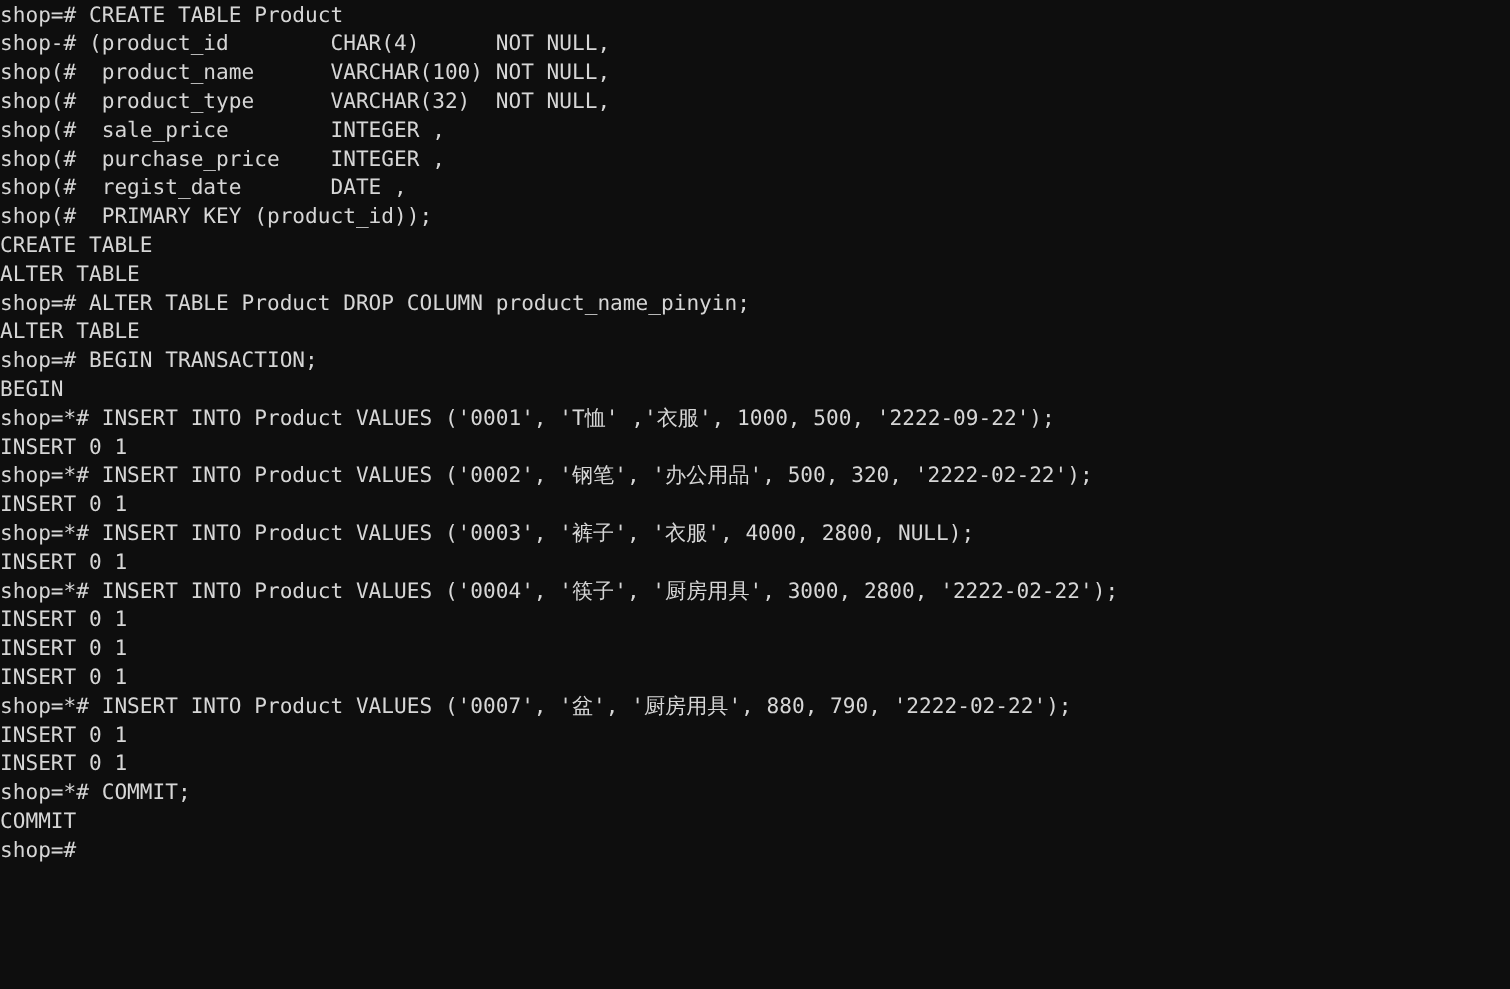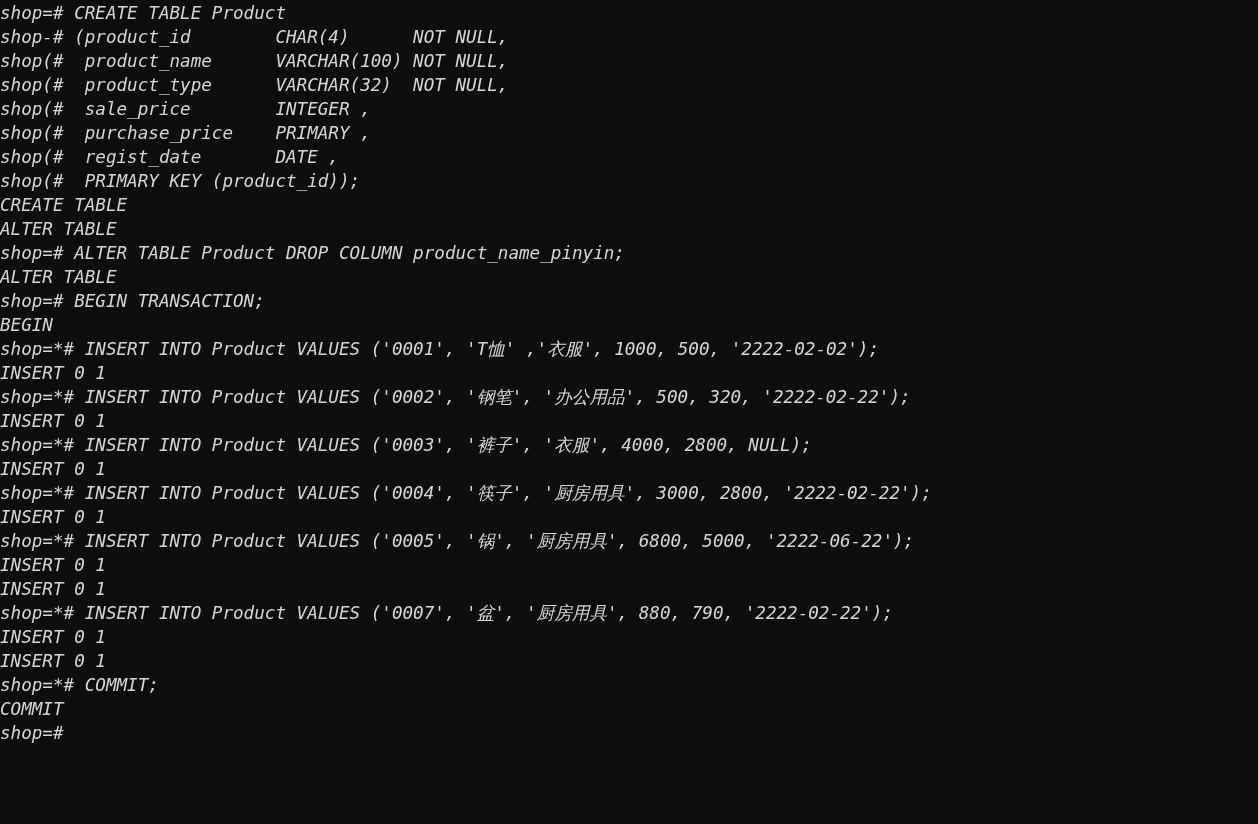--- a/index.html
+++ b/index.html
@@ -18,21 +18,20 @@
     background: #0e0e0e;
     color: #d6d6d6;
     font-family: "DejaVu Sans Mono", "Liberation Mono", monospace;
     font-size: 17.6px;
     line-height: 24px;
     letter-spacing: 0px;
     padding: 0;
     box-sizing: border-box;
     overflow: hidden;
     position: relative;
-    font-style: italic;
   }
   .term-line {
     white-space: pre;
     height: 24px;
     line-height: 24px;
     font-family: "DejaVu Sans Mono", "Liberation Mono", monospace;
     font-size: 17.6px;
     color: #d6d6d6;
     margin: 0;
     padding: 0;
@@ -44,38 +43,37 @@
 </style>
 </head>
 <body>
 
 <div id="terminal">
     <div class="term-line">shop=# CREATE TABLE Product</div>
     <div class="term-line">shop-# (product_id        CHAR(4)      NOT NULL,</div>
     <div class="term-line">shop(#  product_name      VARCHAR(100) NOT NULL,</div>
     <div class="term-line">shop(#  product_type      VARCHAR(32)  NOT NULL,</div>
     <div class="term-line">shop(#  sale_price        INTEGER ,</div>
-    <div class="term-line">shop(#  purchase_price    PRIMARY ,</div>
+    <div class="term-line">shop(#  purchase_price    INTEGER ,</div>
     <div class="term-line">shop(#  regist_date       DATE ,</div>
     <div class="term-line">shop(#  PRIMARY KEY (product_id));</div>
     <div class="term-line">CREATE TABLE</div>
     <div class="term-line">ALTER TABLE</div>
     <div class="term-line">shop=# ALTER TABLE Product DROP COLUMN product_name_pinyin;</div>
     <div class="term-line">ALTER TABLE</div>
     <div class="term-line">shop=# BEGIN TRANSACTION;</div>
     <div class="term-line">BEGIN</div>
-    <div class="term-line">shop=*# INSERT INTO Product VALUES ('0001', 'T恤' ,'衣服', 1000, 500, '2222-02-02');</div>
+    <div class="term-line">shop=*# INSERT INTO Product VALUES ('0001', 'T恤' ,'衣服', 1000, 500, '2222-09-22');</div>
     <div class="term-line">INSERT 0 1</div>
     <div class="term-line">shop=*# INSERT INTO Product VALUES ('0002', '钢笔', '办公用品', 500, 320, '2222-02-22');</div>
     <div class="term-line">INSERT 0 1</div>
     <div class="term-line">shop=*# INSERT INTO Product VALUES ('0003', '裤子', '衣服', 4000, 2800, NULL);</div>
     <div class="term-line">INSERT 0 1</div>
     <div class="term-line">shop=*# INSERT INTO Product VALUES ('0004', '筷子', '厨房用具', 3000, 2800, '2222-02-22');</div>
     <div class="term-line">INSERT 0 1</div>
-    <div class="term-line">shop=*# INSERT INTO Product VALUES ('0005', '锅', '厨房用具', 6800, 5000, '2222-06-22');</div>
     <div class="term-line">INSERT 0 1</div>
     <div class="term-line">INSERT 0 1</div>
     <div class="term-line">shop=*# INSERT INTO Product VALUES ('0007', '盆', '厨房用具', 880, 790, '2222-02-22');</div>
     <div class="term-line">INSERT 0 1</div>
     <div class="term-line">INSERT 0 1</div>
     <div class="term-line">shop=*# COMMIT;</div>
     <div class="term-line">COMMIT</div>
     <div class="term-line">shop=#</div>
   </div>
 

